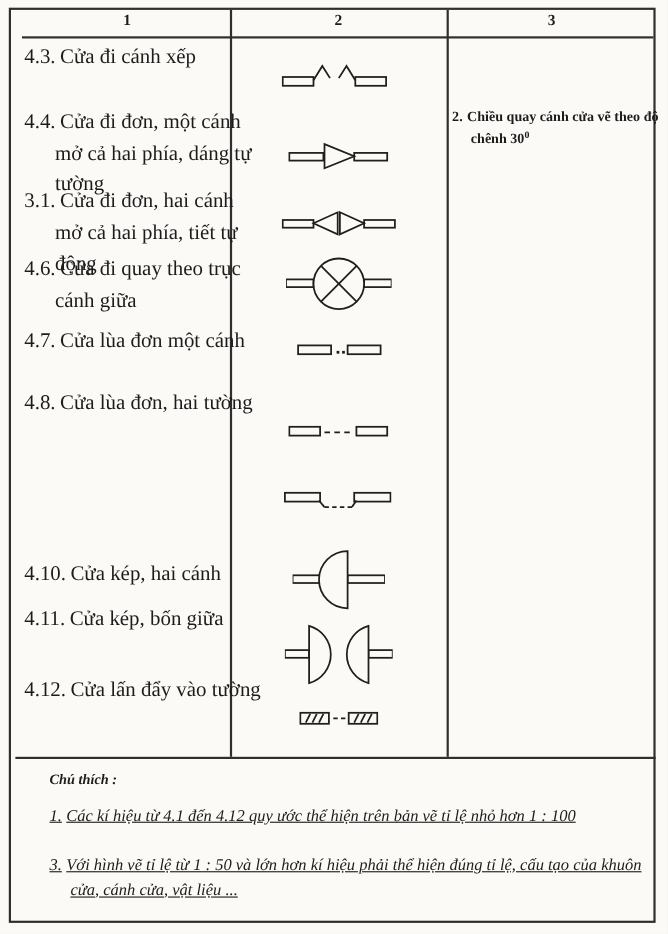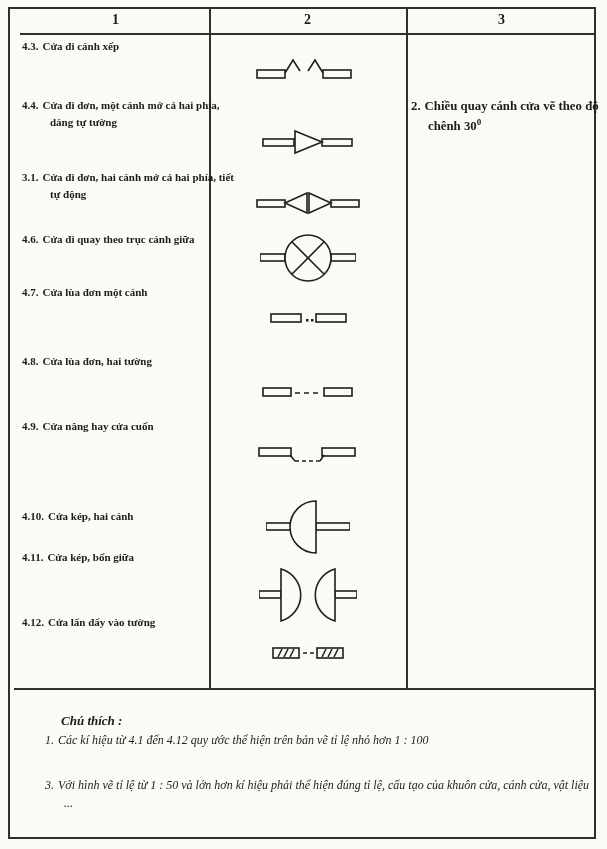--- a/index.html
+++ b/index.html
@@ -14,25 +14,25 @@
   .v1{left:209px}
   .v2{left:406px}
   .hline{position:absolute;height:2px;background:#2f2f2f;}
   .header-underline{left:20px;top:33px;width:574px;}
   .table-bottom{left:14px;top:688px;width:582px;}
   .colhead{position:absolute;top:12px;font-size:14px;font-weight:700;}
   .ch1{left:112px}.ch2{left:304px}.ch3{left:498px}
 
   .row-item{
     position:absolute;left:22px;width:192px;
-    font-size:11px;font-weight:700;line-height:1.5;
+    font-size:19px;font-weight:400;line-height:1.5;
     padding-left:28px;text-indent:-28px;
   }
   .num{margin-right:4px;}
-  .r0{top:38px}.r1{top:97px}.r2{top:169px}.r3{top:231px}.r4{top:284px}
+  .r0{top:38px}.r1{top:97px}.r2{top:169px}.r3{top:231px}.r4{top:296px}
   .r5{top:353px}.r6{top:418px}.r7{top:508px}.r8{top:549px}.r9{top:614px}
 
   .col3-note{
     position:absolute;left:411px;top:97px;width:190px;
     font-size:12.8px;font-weight:700;line-height:1.5;
     padding-left:17px;text-indent:-17px;
   }
   .col3-note sup{font-size:9px;}
 
   .symbol{position:absolute;}
@@ -43,25 +43,25 @@
   .s4{left:270px;top:310px}
   .s5{left:262px;top:384px}
   .s6{left:258px;top:446px}
   .s7{left:266px;top:498px}
   .s8{left:259px;top:566px}
   .s9{left:272px;top:646px}
   .symbol svg{display:block}
   .ink{stroke:#1f1f1f;stroke-width:1.6;fill:none;}
   .ink-fill{stroke:#1f1f1f;stroke-width:1.6;fill:#fbfaf7;}
 
-  .notes-title{position:absolute;left:61px;top:701px;font-size:13px;font-weight:700;font-style:italic;margin-top:12px;}
+  .notes-title{position:absolute;left:45px;top:701px;font-size:13px;font-weight:700;font-style:italic;}
   .note-item{
     position:absolute;left:45px;width:532px;
-    font-size:12px;font-style:italic;line-height:1.5;
-    padding-left:19px;text-indent:-19px;
+    font-size:15px;font-style:italic;line-height:1.5;
+    padding-left:19px;text-indent:-19px;text-decoration:underline;
   }
   .n0{top:731px}.n1{top:759px}.n2{top:776px}
 </style>
 </head>
 <body>
 
 <div class="page">
   <div class="page-border"></div>
 
   <div class="vline v1"></div>
@@ -72,21 +72,20 @@
   <div class="colhead ch1">1</div>
   <div class="colhead ch2">2</div>
   <div class="colhead ch3">3</div>
 
   <div class="row-item r0"><span class="num">4.3.</span><span>Cửa đi cánh xếp</span></div>
   <div class="row-item r1"><span class="num">4.4.</span><span>Cửa đi đơn, một cánh mở cả hai phía, dáng tự tường</span></div>
   <div class="row-item r2"><span class="num">3.1.</span><span>Cửa đi đơn, hai cánh mở cả hai phía, tiết tự động</span></div>
   <div class="row-item r3"><span class="num">4.6.</span><span>Cửa đi quay theo trục cánh giữa</span></div>
   <div class="row-item r4"><span class="num">4.7.</span><span>Cửa lùa đơn một cánh</span></div>
   <div class="row-item r5"><span class="num">4.8.</span><span>Cửa lùa đơn, hai tường</span></div>
-  <div class="row-item r6"><span class="num">4.9.</span><span>Cửa nâng hay cửa cuốn</span></div>
   <div class="row-item r7"><span class="num">4.10.</span><span>Cửa kép, hai cánh</span></div>
   <div class="row-item r8"><span class="num">4.11.</span><span>Cửa kép, bốn giữa</span></div>
   <div class="row-item r9"><span class="num">4.12.</span><span>Cửa lấn đẩy vào tường</span></div>
 
   <div class="symbol s0">
     <svg width="96" height="28" viewBox="0 0 96 28">
       <rect class="ink" x="1" y="16" width="28" height="8"></rect>
       <path class="ink" d="M29,19 L37,6 L44,17"></path>
       <path class="ink" d="M52,17 L59,6 L67,19"></path>
       <rect class="ink" x="67" y="16" width="28" height="8"></rect>

